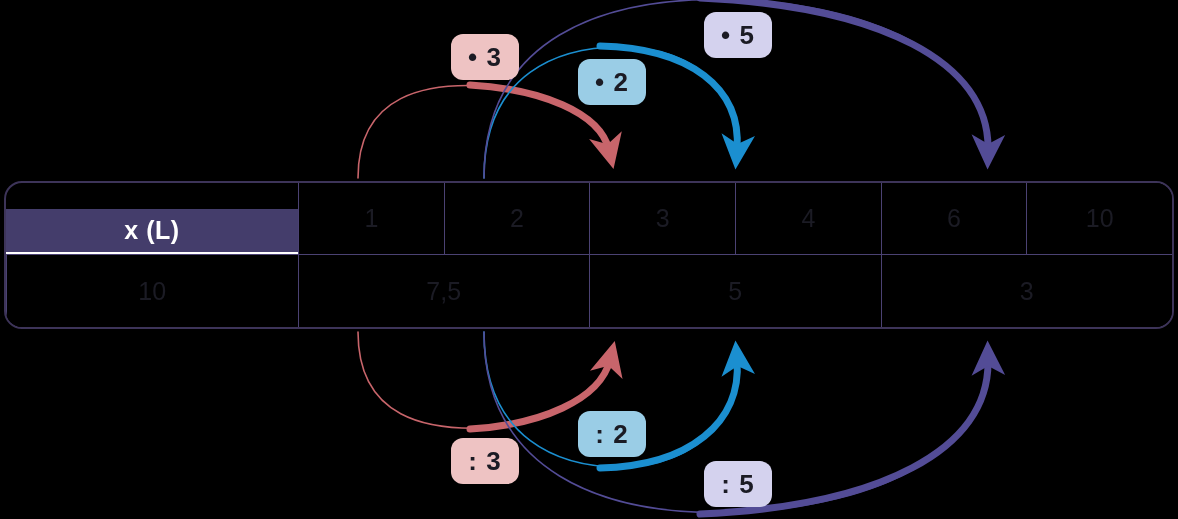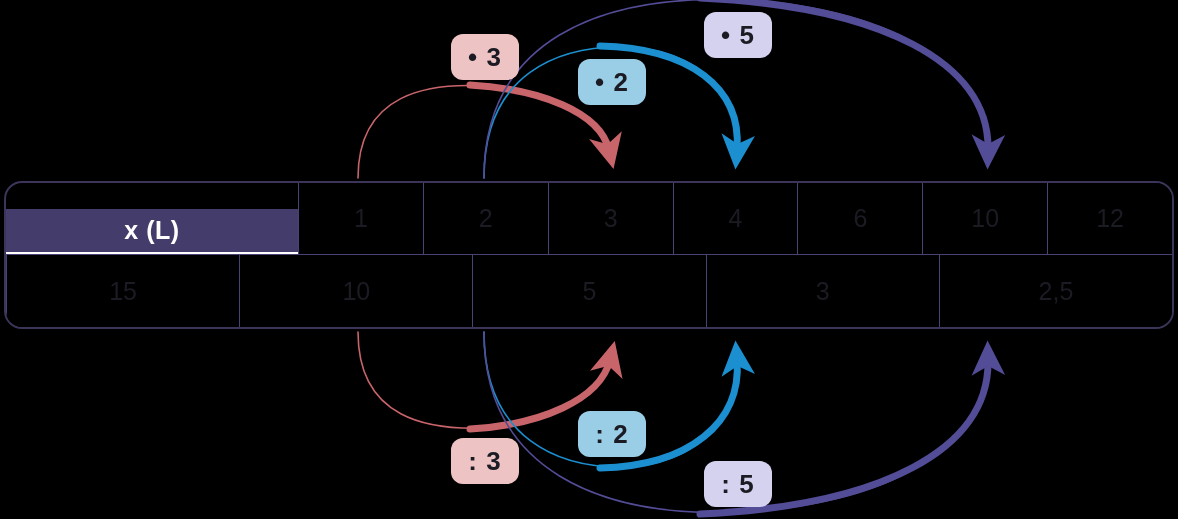--- a/index.html
+++ b/index.html
@@ -95,29 +95,27 @@
   <div id="table-wrap">
 
     <div class="trow row-x">
       <div class="labelcell">x (L)</div>
       <div class="datacell">1</div>
       <div class="datacell">2</div>
       <div class="datacell">3</div>
       <div class="datacell">4</div>
       <div class="datacell">6</div>
       <div class="datacell">10</div>
-      <div class="datacell">12</div>
     </div>
 
     <div class="trow row-y">
-      <div class="datacell">15</div>
       <div class="datacell">10</div>
+      <div class="datacell">7,5</div>
       <div class="datacell">5</div>
       <div class="datacell">3</div>
-      <div class="datacell">2,5</div>
     </div>
   </div>
 
   <svg id="arrows" viewBox="0 0 1178 519">
     <defs>
       <marker id="ah-red" markerWidth="5.2" markerHeight="5.2" refX="2.2" refY="2.6" orient="auto" markerUnits="strokeWidth">
         <path d="M0,0.2 L5,2.6 L0,5 L1.35,2.6 Z" fill="#c8656b"></path>
       </marker>
       <marker id="ah-blue" markerWidth="5.2" markerHeight="5.2" refX="2.2" refY="2.6" orient="auto" markerUnits="strokeWidth">
         <path d="M0,0.2 L5,2.6 L0,5 L1.35,2.6 Z" fill="#1b8fd0"></path>

